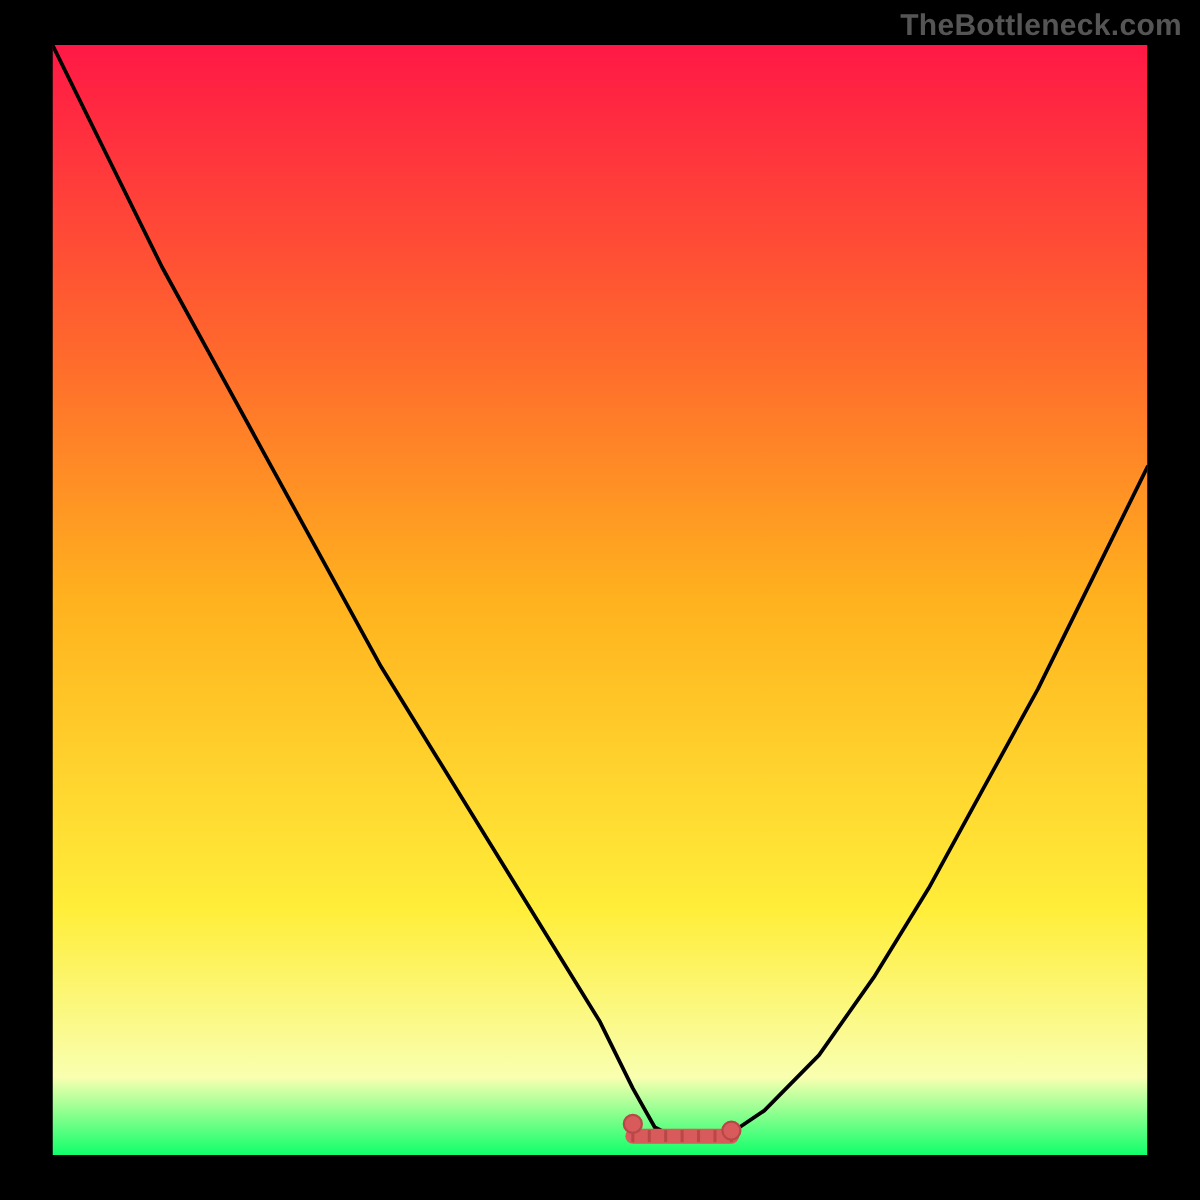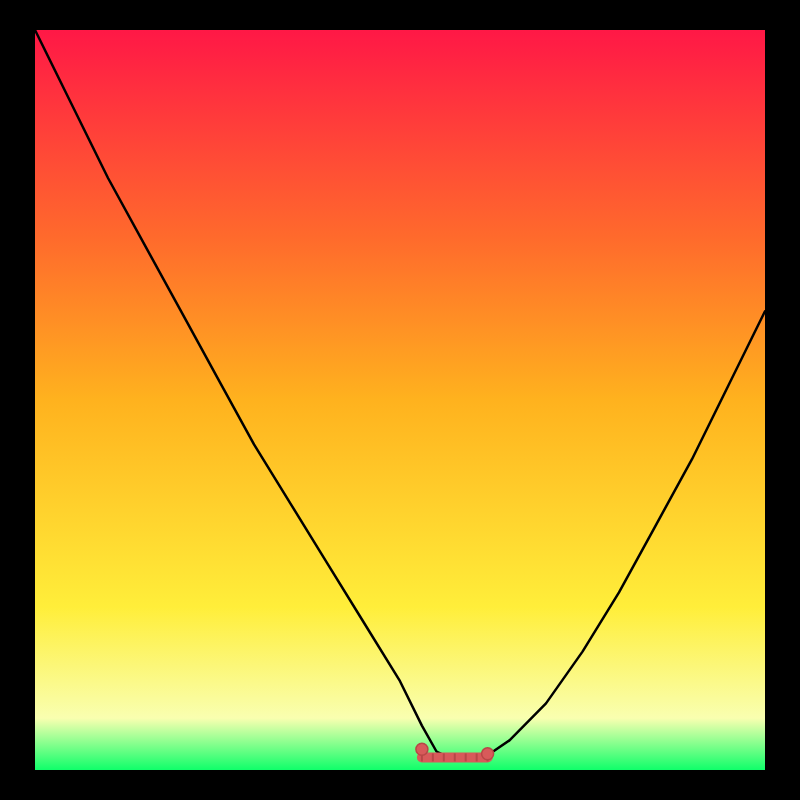--- a/index.html
+++ b/index.html
@@ -40,20 +40,21 @@
     display: block;
     width: 730px;
     height: 740px;
   }
 </style>
 </head>
 <body>
 
 <div class="frame">
 
+  <div class="watermark">TheBottleneck.com</div>
 
   <div class="plot-wrap">
     <svg class="svg-chart" viewBox="0 0 730 740" preserveAspectRatio="none">
       <defs>
         <linearGradient id="bgGrad" x1="0" y1="0" x2="0" y2="1">
           <stop offset="0%" stop-color="#ff1846"></stop>
           <stop offset="28%" stop-color="#ff6a2c"></stop>
           <stop offset="50%" stop-color="#ffb21e"></stop>
           <stop offset="78%" stop-color="#ffee3a"></stop>
           <stop offset="93%" stop-color="#f9ffb0"></stop>

